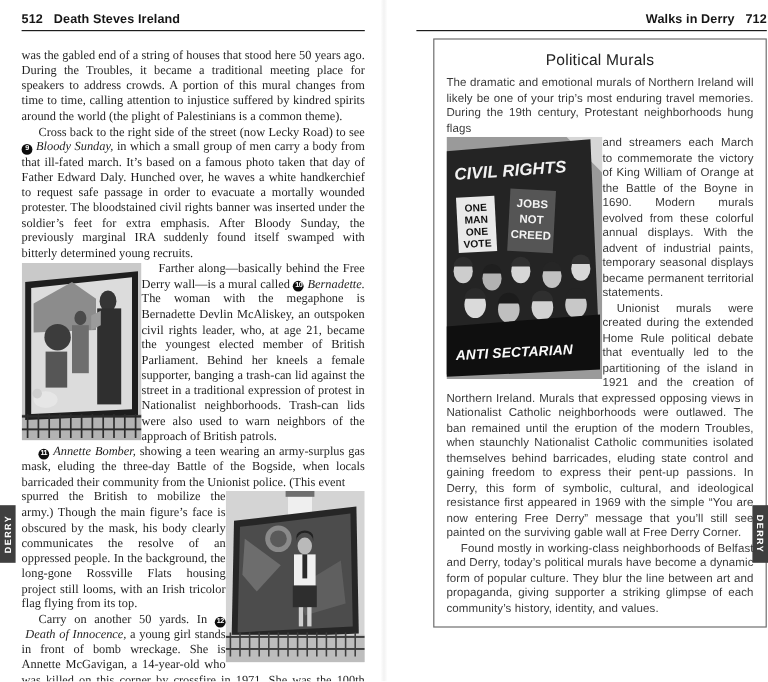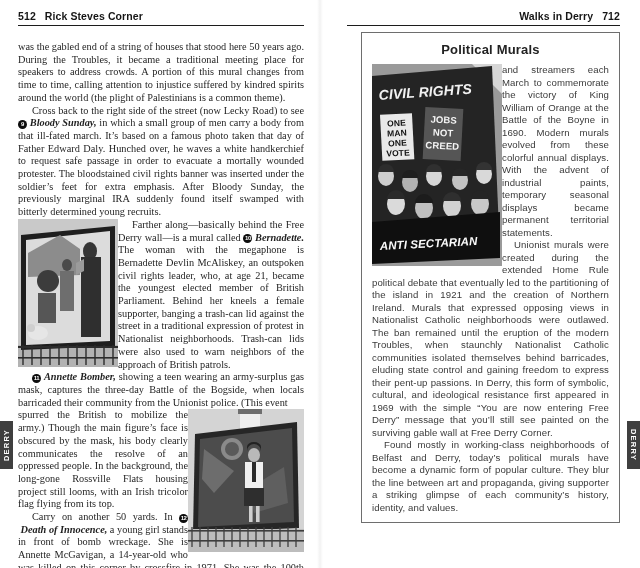--- a/index.html
+++ b/index.html
@@ -1,68 +1,68 @@
 <!DOCTYPE html>
 <html lang="en"><head>
 <meta charset="utf-8">
 <style>
   html,body{margin:0;padding:0;background:#ffffff;}
   .spread{position:relative;width:640px;height:568px;background:#ffffff;display:flex;overflow:hidden;align-items:center;}
   .gutter{position:absolute;left:317px;top:0;width:6px;height:568px;
           background:linear-gradient(90deg,rgba(0,0,0,0),rgba(0,0,0,.05),rgba(0,0,0,0));pointer-events:none;}
   .page{position:relative;width:320px;height:568px;box-sizing:border-box;overflow:hidden;}
   .page.left{padding:10px 16px 0 18px;}
-  .page.right{padding:10px 20px 0 27px;}
+  .page.right{padding:10px 1px 0 27px;}
 
   .pghead{display:flex;align-items:baseline;gap:9px;
           font-family:"Liberation Sans","DejaVu Sans",sans-serif;font-size:10.5px;font-weight:700;
           color:#161616;letter-spacing:.1px;}
   .pghead.rightalign{justify-content:flex-end;}
   .rule{border-bottom:1.3px solid #1c1c1c;margin-top:3px;}
 
   .body{margin-top:15px;font-family:"Liberation Serif","DejaVu Serif",serif;
         font-size:10.3px;line-height:12.7px;color:#1f1f1f;text-align:justify;}
   .para{margin:0;}
   .indent{text-indent:14px;}
   .cont{text-indent:0;}
-  .b{font-weight:bold;} .i{font-style:italic;}
+  .b{font-weight:normal;} .i{font-style:italic;}
 
   .badge{display:inline-block;width:9px;height:9px;border-radius:50%;background:#0d0d0d;color:#ffffff;
          font-family:"Liberation Sans","DejaVu Sans",sans-serif;font-weight:bold;font-size:6px;
          line-height:9.5px;text-align:center;letter-spacing:-.5px;text-indent:0;vertical-align:.5px;}
 
   figure.fig{margin:0;overflow:hidden;}
   .fig svg{display:block;width:100%;height:100%;}
   .fig-bernadette{float:left;width:100px;height:148px;margin:2px 9px 3px 0;}
   .fig-death{float:right;width:116px;height:143px;margin:2px 0 3px 8px;}
   .fig-civil{float:left;width:130px;height:202px;margin:1px 9px 4px -37px;}
 
   .sidebar{box-sizing:border-box;border:1.6px solid #6e6e6e;background:#ffffff;
            margin:6px 0 13px 14px;padding:7px 10px 8px;}
   .sb-title{margin:2px 0 7px;text-align:center;font-family:"Liberation Sans","DejaVu Sans",sans-serif;
-            font-size:13px;font-weight:700;color:#222222;letter-spacing:.2px;}
+            font-size:13px;font-weight:400;color:#222222;letter-spacing:.2px;}
   .sb-body{font-family:"Liberation Sans","DejaVu Sans",sans-serif;font-size:9.6px;line-height:12.5px;
            color:#3a3a3a;text-align:justify;letter-spacing:.1px;}
   .sb-body .indent{text-indent:12px;}
 
   .tab{position:absolute;top:421px;width:13px;height:48px;background:#3f3f3f;color:#ffffff;
        font-family:"Liberation Sans","DejaVu Sans",sans-serif;font-weight:700;font-size:7.5px;
        letter-spacing:1.2px;display:flex;align-items:center;justify-content:center;}
   .tab-left{left:0;writing-mode:vertical-rl;transform:rotate(180deg);}
   .tab-right{right:0;writing-mode:vertical-rl;}
 </style>
 </head>
 <body>
 
 <div class="spread">
 
   <section class="page left">
     <header class="pghead">
       <span>512</span>
-      <span>Rick Steves Corner</span>
+      <span>Death Steves Ireland</span>
     </header>
     <div class="rule"></div>
 
     <div class="body">
       <p class="para"><span>was the gabled end of a string of houses that stood here 50 years ago. During the Troubles, it became a traditional meeting place for speakers to address crowds. A portion of this mural changes from time to time, calling attention to injustice suffered by kindred spirits around the world (the plight of Palestinians is a common theme).</span></p>
       <p class="para indent"><span>Cross back to the right side of the street (now Lecky Road) to see </span><span class="badge">9</span>&nbsp;<span class="b i">Bloody Sunday,</span><span> in which a small group of men carry a body from that ill-fated march. It’s based on a famous photo taken that day of Father Edward Daly. Hunched over, he waves a white handkerchief to request safe passage in order to evacuate a mortally wounded protester. The bloodstained civil rights banner was inserted under the soldier’s feet for extra emphasis. After Bloody Sunday, the previously marginal IRA suddenly found itself swamped with bitterly determined young recruits.</span></p>
 
       <figure class="fig fig-bernadette">
         <svg viewBox="0 0 100 148" xmlns="http://www.w3.org/2000/svg">
           <rect x="0" y="0" width="100" height="148" fill="#c9c9c9"></rect>
@@ -91,21 +91,21 @@
               <line x1="68" y1="126" x2="68" y2="146"></line>
             <line x1="77" y1="126" x2="77" y2="146"></line>
               <line x1="86" y1="126" x2="86" y2="146"></line>
             <line x1="95" y1="126" x2="95" y2="146"></line>
           </g>
           <rect x="0" y="138" width="100" height="1.6" fill="#2c2c2c"></rect>
         </svg>
       </figure>
 
       <p class="para indent"><span>Farther along—basically behind the Free Derry wall—is a mural called </span><span class="badge">10</span>&nbsp;<span class="b i">Bernadette.</span><span> The woman with the megaphone is Bernadette Devlin McAliskey, an outspoken civil rights leader, who, at age 21, became the youngest elected member of British Parliament. Behind her kneels a female supporter, banging a trash-can lid against the street in a traditional expression of protest in Nationalist neighborhoods. Trash-can lids were also used to warn neighbors of the approach of British patrols.</span></p>
-      <p class="para indent"><span class="badge">11</span>&nbsp;<span class="b i">Annette Bomber,</span><span> showing a teen wearing an army-surplus gas mask, captures the three-day Battle of the Bogside, when locals barricaded their community from the Unionist police. (This event</span></p>
+      <p class="para indent"><span class="badge">11</span>&nbsp;<span class="b i">Annette Bomber,</span><span> showing a teen wearing an army-surplus gas mask, eluding the three-day Battle of the Bogside, when locals barricaded their community from the Unionist police. (This event</span></p>
 
       <figure class="fig fig-death">
         <svg viewBox="0 0 116 143" xmlns="http://www.w3.org/2000/svg">
           <rect x="0" y="0" width="116" height="143" fill="#d4d4d4"></rect>
           <rect x="52" y="2" width="20" height="22" fill="#efefef"></rect>
           <rect x="50" y="0" width="24" height="5" fill="#6e6e6e"></rect>
           <polygon points="7,25 109,13 111,119 5,124" fill="#262626"></polygon>
           <polygon points="12,30 104,19 106,113 10,118" fill="#4c4c4c"></polygon>
           <polygon points="16,40 46,62 26,84 14,70" fill="#6d6d6d"></polygon>
           <polygon points="60,80 96,58 100,94 66,104" fill="#5f5f5f"></polygon>
@@ -150,20 +150,21 @@
   <section class="page right">
     <header class="pghead rightalign">
       <span>Walks in Derry</span>
       <span>712</span>
     </header>
     <div class="rule"></div>
 
     <aside class="sidebar">
       <h2 class="sb-title">Political Murals</h2>
       <div class="sb-body">
+        <p class="para"><span>The dramatic and emotional murals of Northern Ireland will likely be one of your trip’s most enduring travel memories. During the 19th century, Protestant neighborhoods hung flags</span></p>
 
         <figure class="fig fig-civil">
           <svg viewBox="0 0 130 202" xmlns="http://www.w3.org/2000/svg">
             <rect x="0" y="0" width="130" height="202" fill="#9a9a9a"></rect>
             <polygon points="100,0 130,0 130,30" fill="#d6d6d6"></polygon>
             <polygon points="0,12 120,2 128,190 0,198" fill="#242424"></polygon>
             <text x="7" y="36" transform="rotate(-4 7 36)" fill="#f2f2f2" font-family="Liberation Sans, sans-serif" font-size="14" font-style="italic" font-weight="bold">CIVIL RIGHTS</text>
             <g transform="rotate(-3 25 70)">
               <rect x="9" y="50" width="32" height="46" fill="#e9e9e9"></rect>
               <text x="25" y="62" text-anchor="middle" fill="#111111" font-family="Liberation Sans, sans-serif" font-size="8.5" font-weight="bold">ONE</text>

